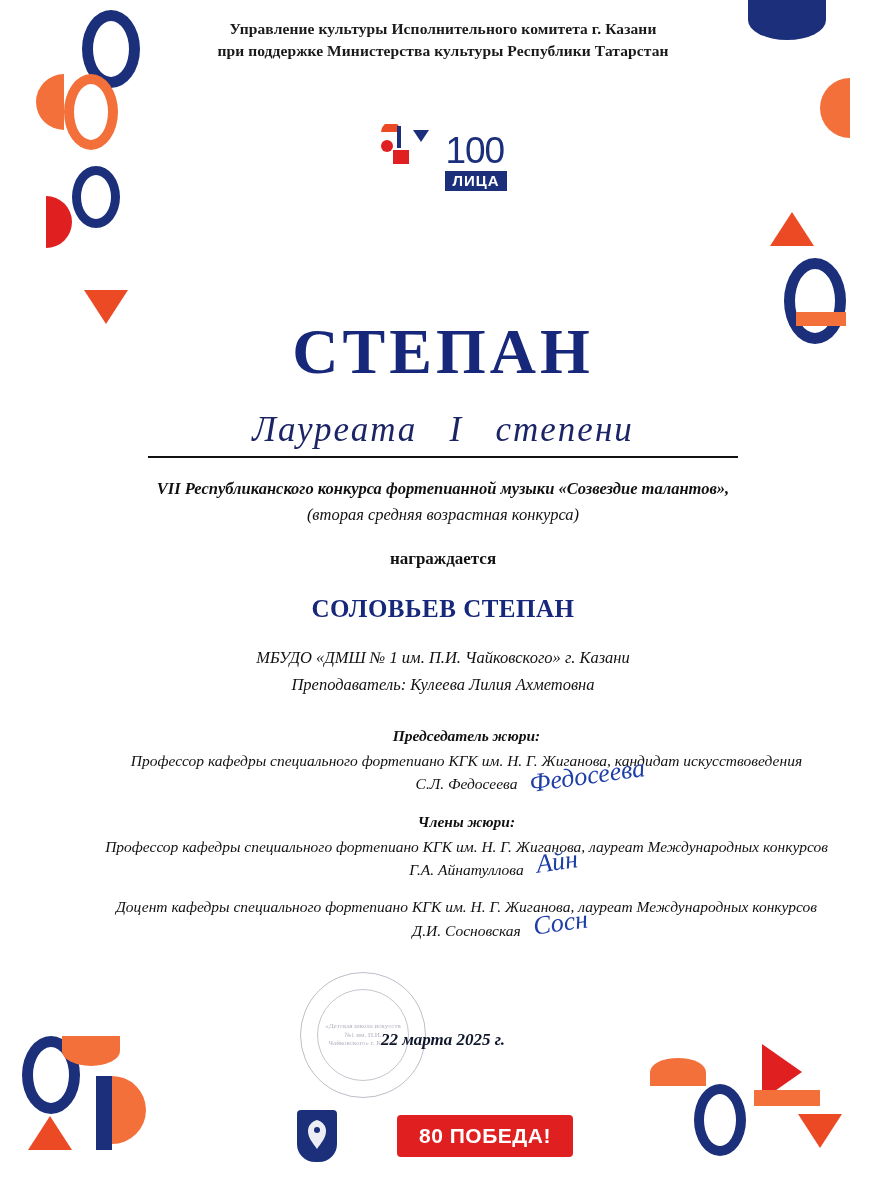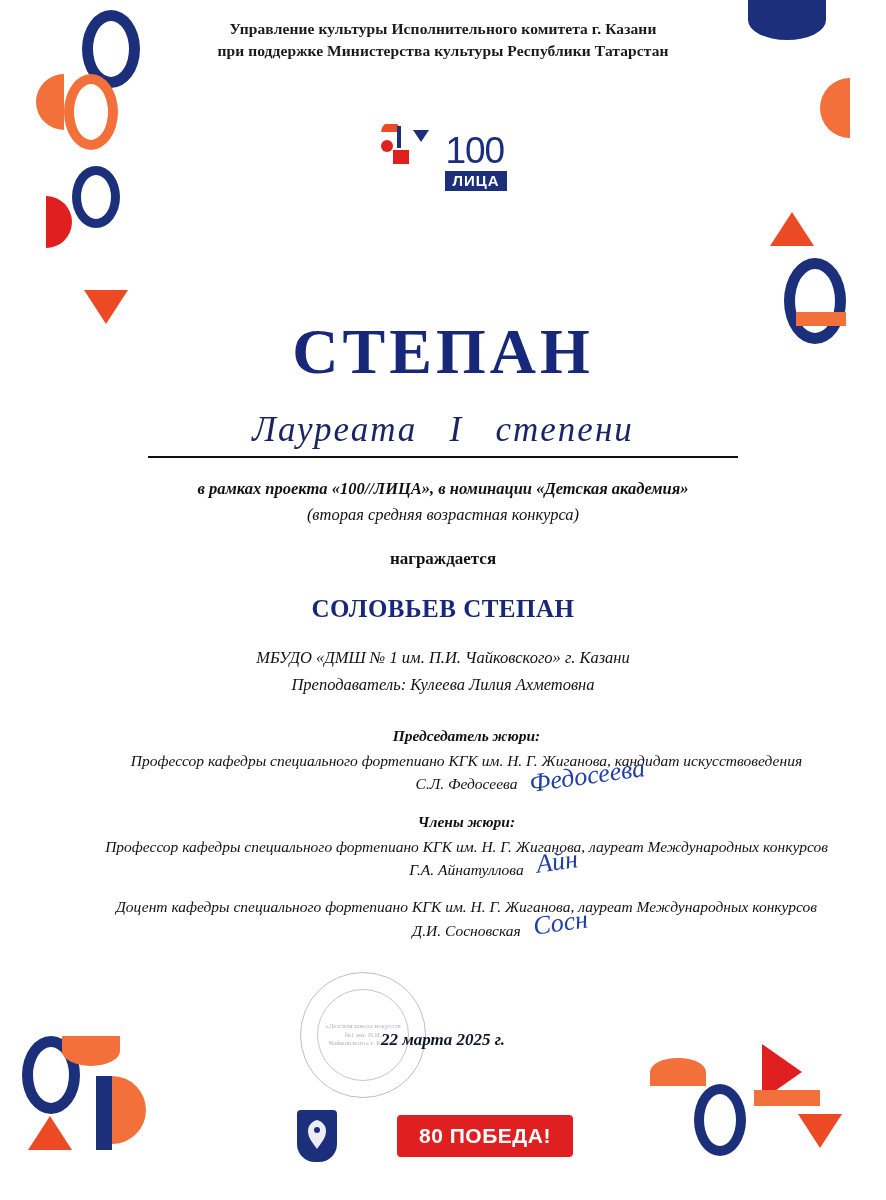--- a/index.html
+++ b/index.html
@@ -317,21 +317,21 @@
 
   <div class="body-wrap">
 
     <div class="title">СТЕПАН</div>
 
     <div class="degree-wrap">
       <span class="degree">Лауреата   I   степени</span>
     </div>
 
     <div class="subtitle">
-      <div>в рамках проекта «100//ЛИЦА», в номинации «Детская академия»</div>
+      <div>VII Республиканского конкурса фортепианной музыки «Созвездие талантов»,</div>
       <div class="small">(вторая средняя возрастная конкурса)</div>
     </div>
 
     <div class="awarded">награждается</div>
 
     <div class="laureate">СОЛОВЬЕВ СТЕПАН</div>
 
     <div class="school">
       <div>МБУДО «ДМШ № 1 им. П.И. Чайковского» г. Казани</div>
       <div>Преподаватель: Кулеева Лилия Ахметовна</div>

